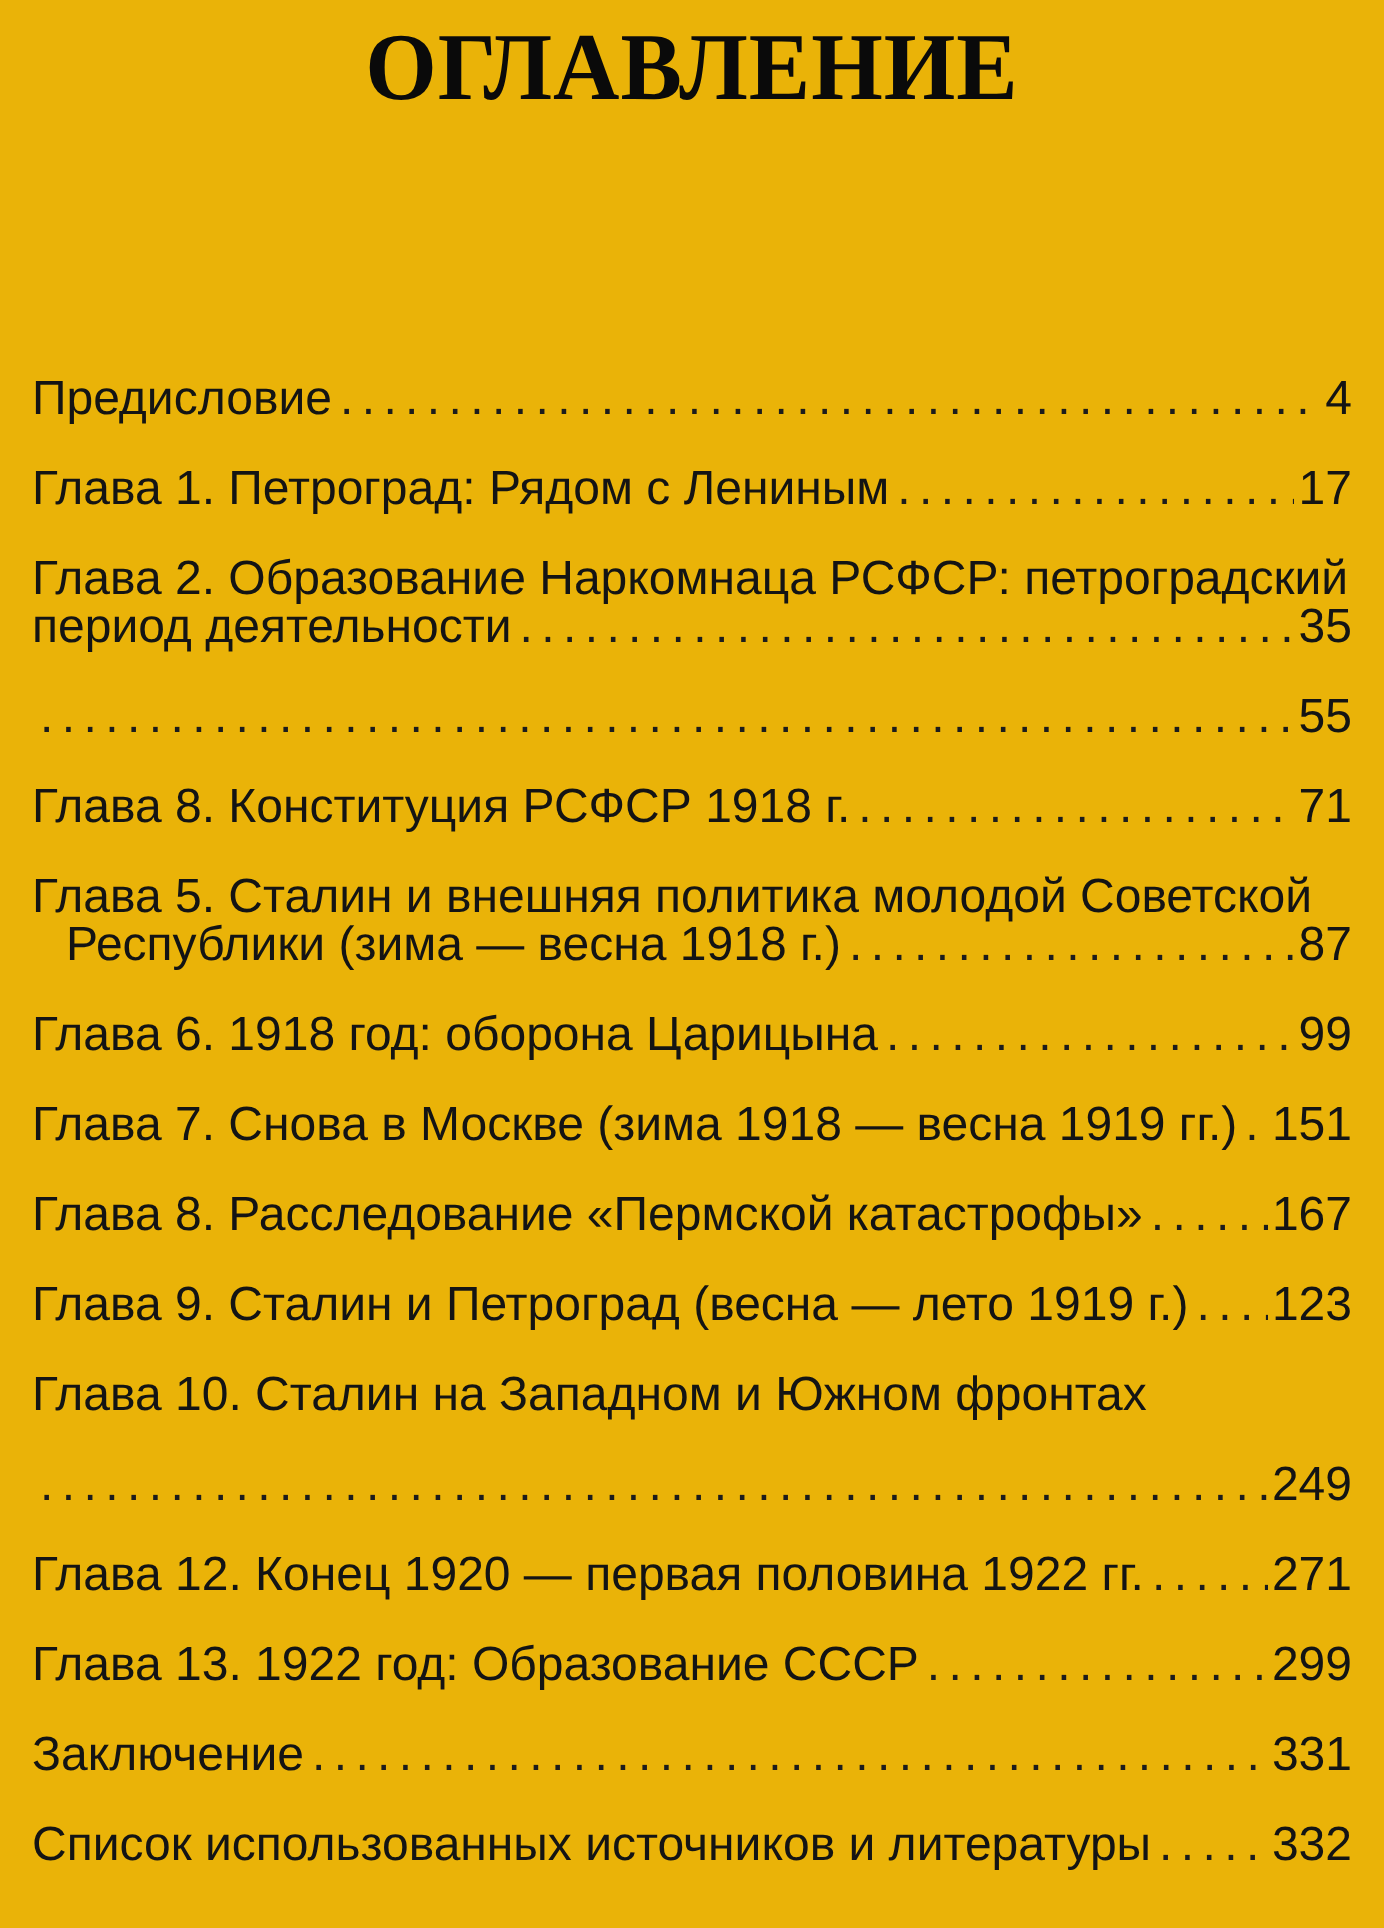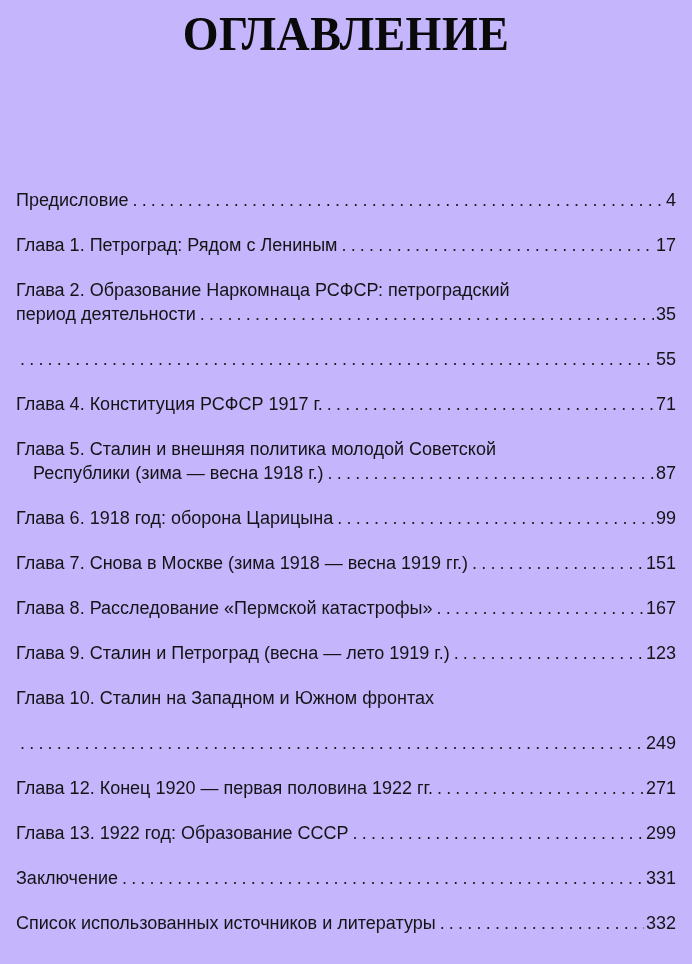--- a/index.html
+++ b/index.html
@@ -4,21 +4,21 @@
 <style>
   html, body {
     margin: 0;
     padding: 0;
     background: #ffffff;
   }
   .page {
     position: relative;
     width: 692px;
     height: 964px;
-    background: #c4b5fd;
+    background: #eab308;
     box-sizing: border-box;
     padding: 8px 16px 0 16px;
     overflow: hidden;
     color: #111111;
     font-family: "Liberation Sans", sans-serif;
   }
   .title {
     font-family: "Liberation Serif", serif;
     font-weight: 700;
     font-size: 46px;
@@ -27,21 +27,21 @@
     letter-spacing: 0.5px;
     color: #0a0a0a;
     margin: 0;
     transform: scaleY(1.04);
     transform-origin: top center;
   }
   .toc {
     margin-top: 130px;
   }
   .entry {
-    font-size: 18px;
+    font-size: 24px;
     line-height: 24px;
     margin-bottom: 21px;
     color: #141414;
   }
   .row {
     display: flex;
     align-items: baseline;
   }
   .t {
     white-space: nowrap;
@@ -109,21 +109,21 @@
 
     <div class="entry">
       <div class="row">
         <span class="dots"></span>
         <span class="pg">55</span>
       </div>
     </div>
 
     <div class="entry">
       <div class="row">
-        <span class="t">Глава 4. Конституция РСФСР 1917 г.</span>
+        <span class="t">Глава 8. Конституция РСФСР 1918 г.</span>
         <span class="dots"></span>
         <span class="pg">71</span>
       </div>
     </div>
 
     <div class="entry">
       <div class="l1">Глава 5. Сталин и внешняя политика молодой Советской</div>
       <div class="row indent">
         <span class="t">Республики (зима — весна 1918 г.)</span>
         <span class="dots"></span>

